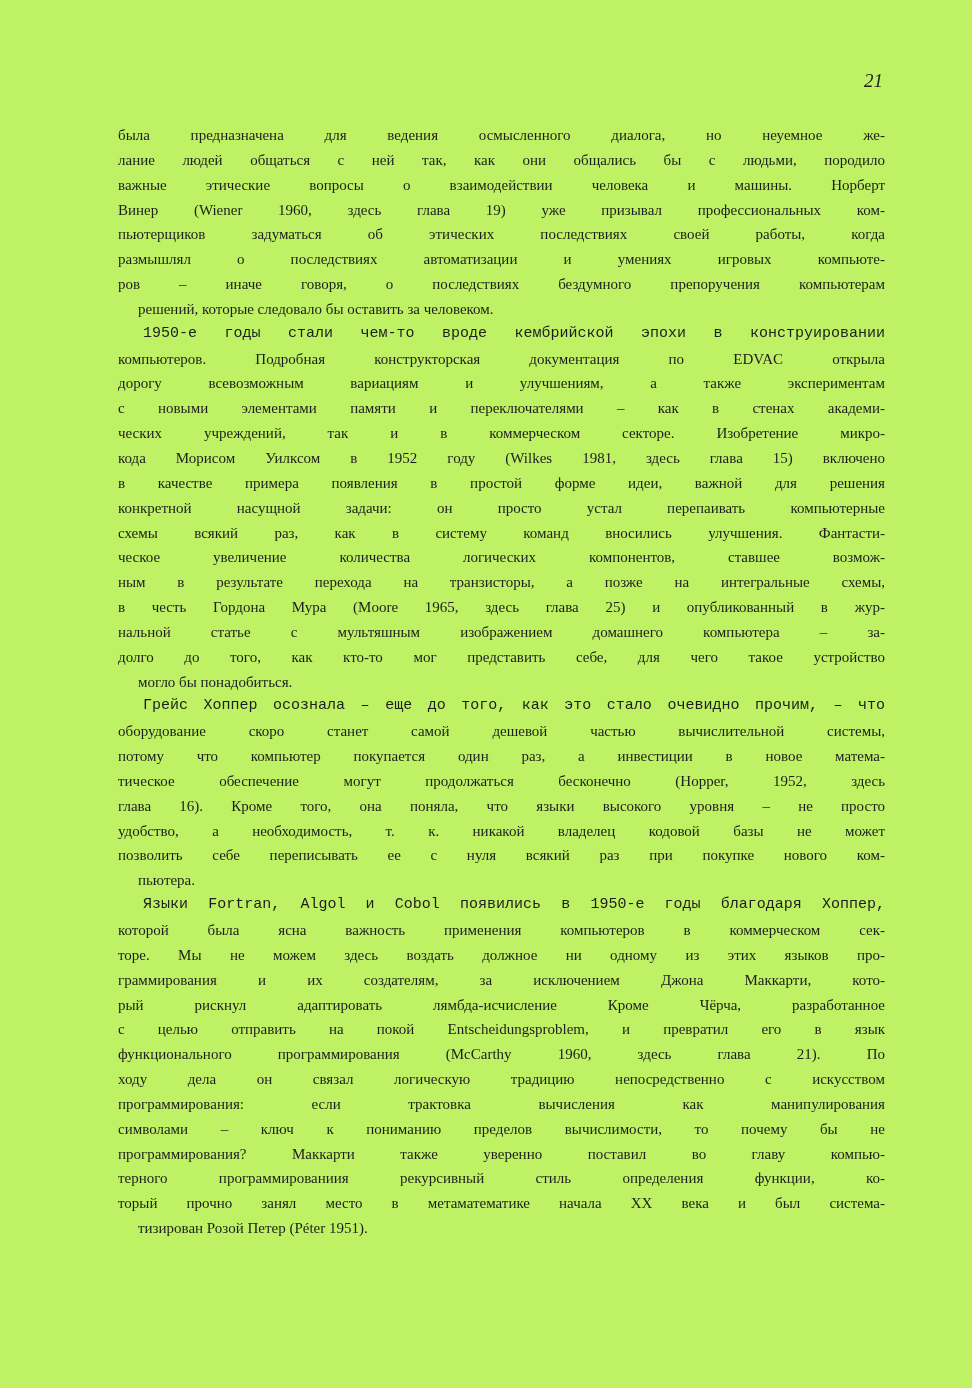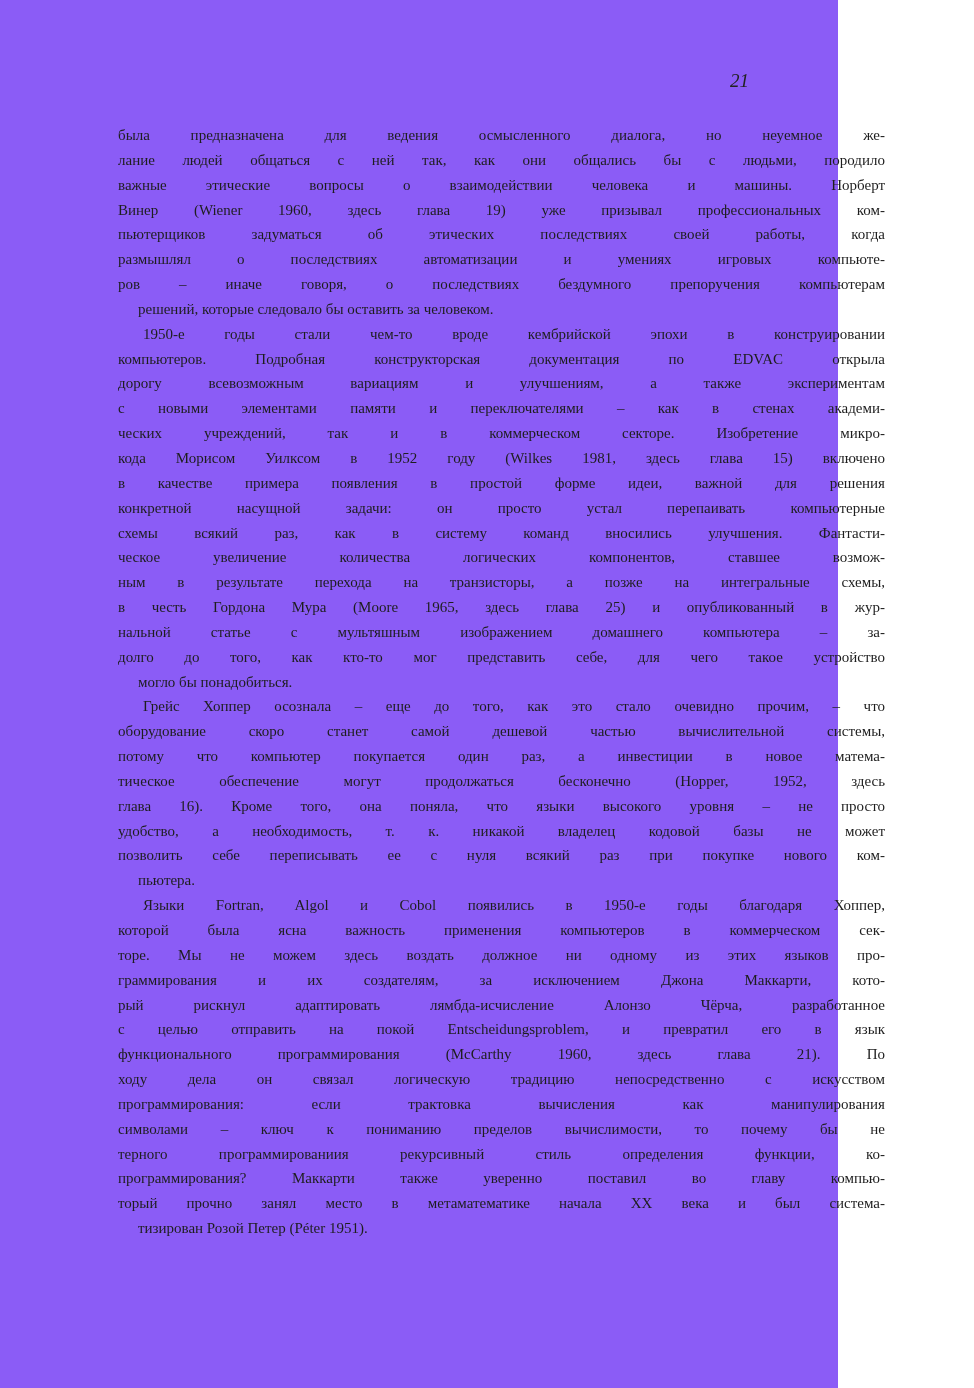--- a/index.html
+++ b/index.html
@@ -1,33 +1,33 @@
 <!DOCTYPE html>
 <html><head>
   <meta charset="utf-8">
   <style>
     html, body { margin: 0; padding: 0; background: #ffffff; }
     body { width: 974px; height: 1388px; position: relative; overflow: hidden; }
-    .page { position: absolute; left: 0; top: 0; width: 838px; height: 1388px; background: #8b5cf6; }
+    .page { position: absolute; left: 0; top: 0; width: 972px; height: 1388px; background: #bef264; }
     .page-number {
       position: absolute; right: 89px; top: 70px;
       font-family: "Liberation Serif", serif; font-style: italic;
       font-size: 19px; color: #222;
     }
     .body-text {
       position: absolute; left: 118px; top: 123px; width: 767px;
       font-family: "Liberation Serif", serif; font-size: 15px; color: #1e1e1e;
     }
     .line {
       display: block; height: 24.85px; line-height: 24.85px;
       white-space: nowrap; text-align: justify; text-align-last: justify;
       overflow: hidden;
     }
     .line.last { text-align-last: left; margin-left: 20px; }
-    .line.indent { padding-left: 25px; }
+    .line.indent { padding-left: 25px; font-family: Liberation Mono, monospace; }
   </style>
 </head>
 <body>
 
 <div class="page">
   <div class="page-number">21</div>
 
   <div class="body-text">
 
     <div class="paragraph">
@@ -68,25 +68,25 @@
       <span class="line">удобство, а необходимость, т. к. никакой владелец кодовой базы не может</span>
       <span class="line">позволить себе переписывать ее с нуля всякий раз при покупке нового ком-</span>
       <span class="line last">пьютера.</span>
     </div>
 
     <div class="paragraph">
       <span class="line indent">Языки Fortran, Algol и Cobol появились в 1950-е годы благодаря Хоппер,</span>
       <span class="line">которой была ясна важность применения компьютеров в коммерческом сек-</span>
       <span class="line">торе. Мы не можем здесь воздать должное ни одному из этих языков про-</span>
       <span class="line">граммирования и их создателям, за исключением Джона Маккарти, кото-</span>
-      <span class="line">рый рискнул адаптировать лямбда-исчисление Алонзо Чёрча, разработанное</span>
+      <span class="line">рый рискнул адаптировать лямбда-исчисление Кроме Чёрча, разработанное</span>
       <span class="line">с целью отправить на покой Entscheidungsproblem, и превратил его в язык</span>
       <span class="line">функционального программирования (McCarthy 1960, здесь глава 21). По</span>
       <span class="line">ходу дела он связал логическую традицию непосредственно с искусством</span>
       <span class="line">программирования: если трактовка вычисления как манипулирования</span>
       <span class="line">символами – ключ к пониманию пределов вычислимости, то почему бы не</span>
+      <span class="line">программирования? Маккарти также уверенно поставил во главу компью-</span>
       <span class="line">терного программированиия рекурсивный стиль определения функции, ко-</span>
-      <span class="line">программирования? Маккарти также уверенно поставил во главу компью-</span>
       <span class="line">торый прочно занял место в метаматематике начала XX века и был система-</span>
       <span class="line last">тизирован Розой Петер (Péter 1951).</span>
     </div>
   </div>
 </div>
 
 </body></html>

